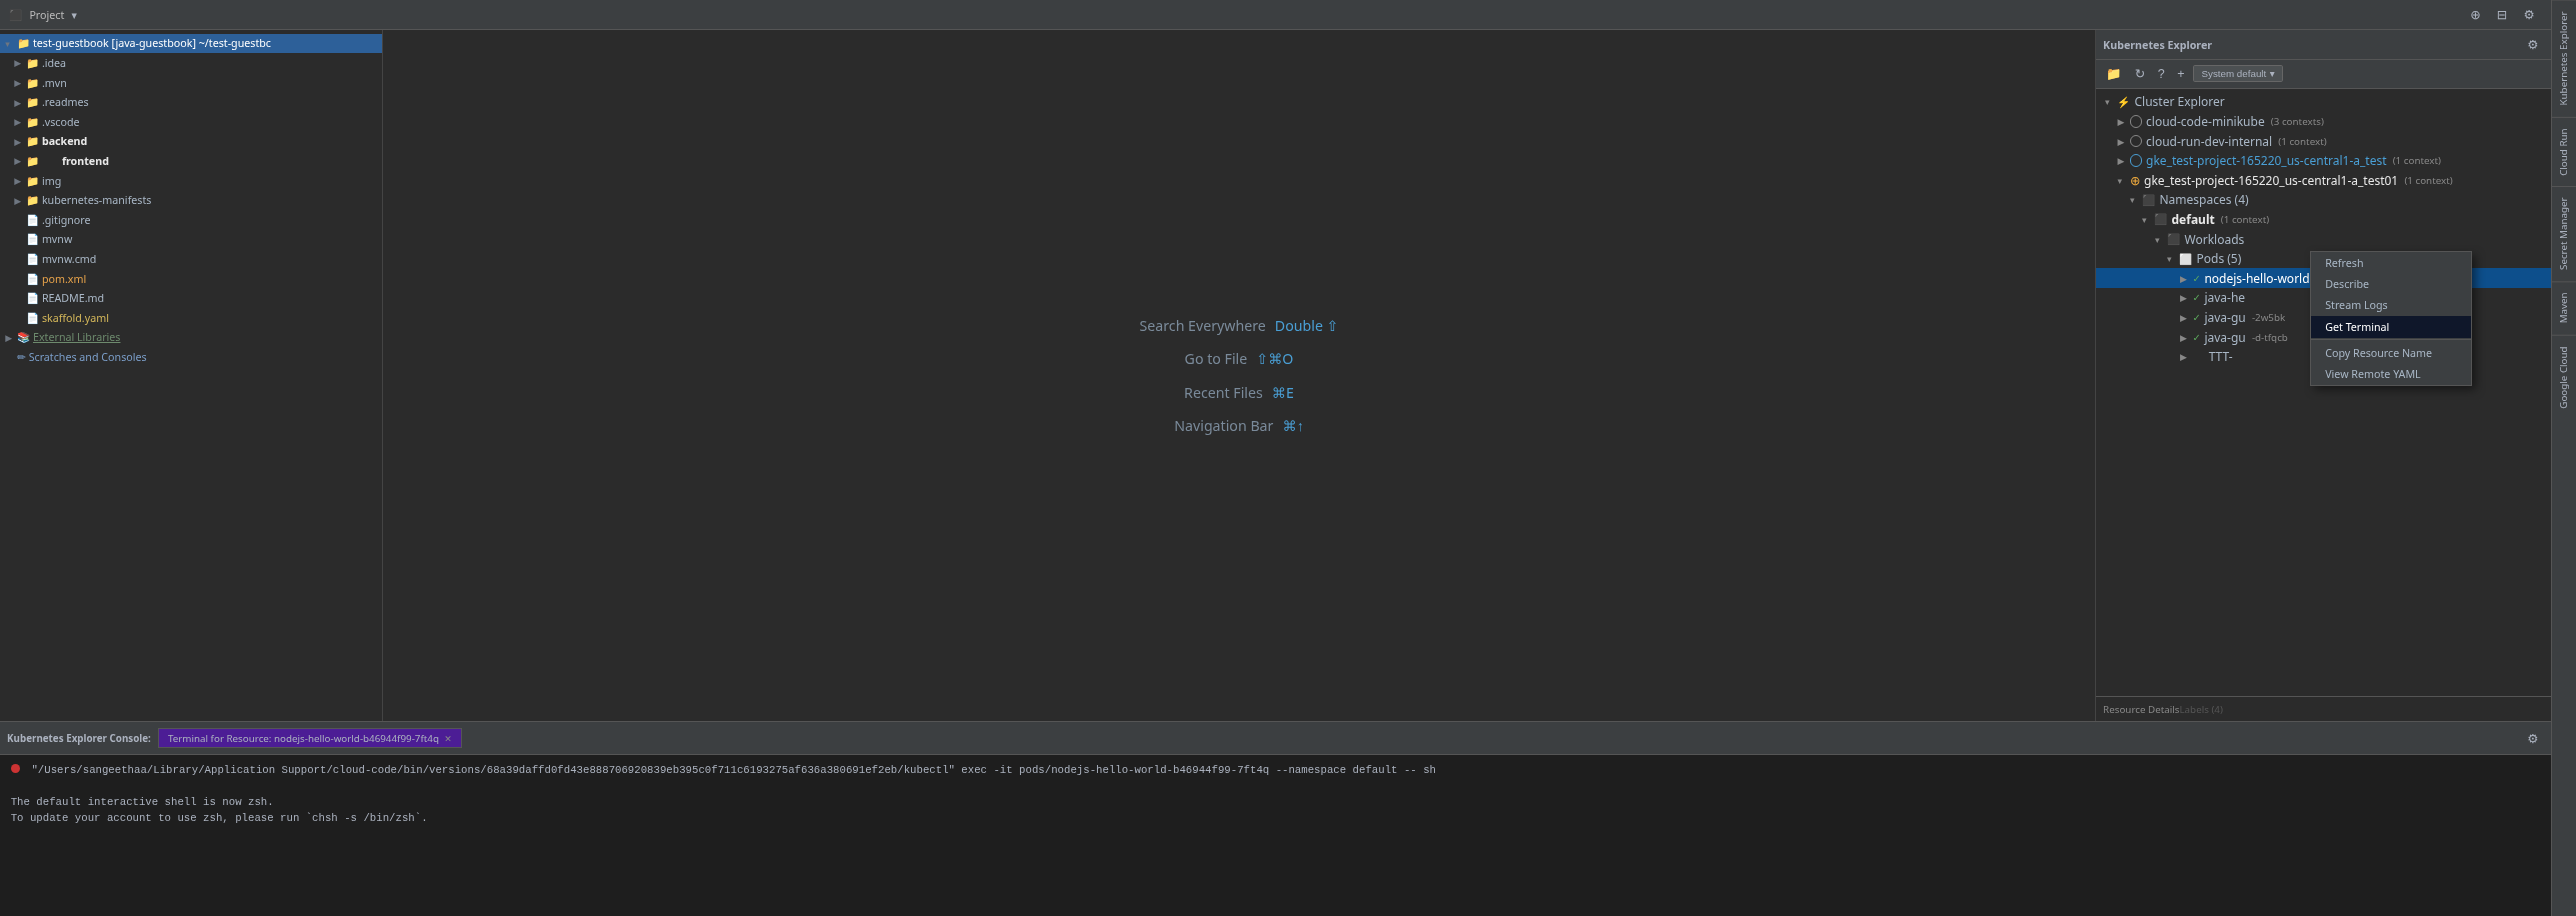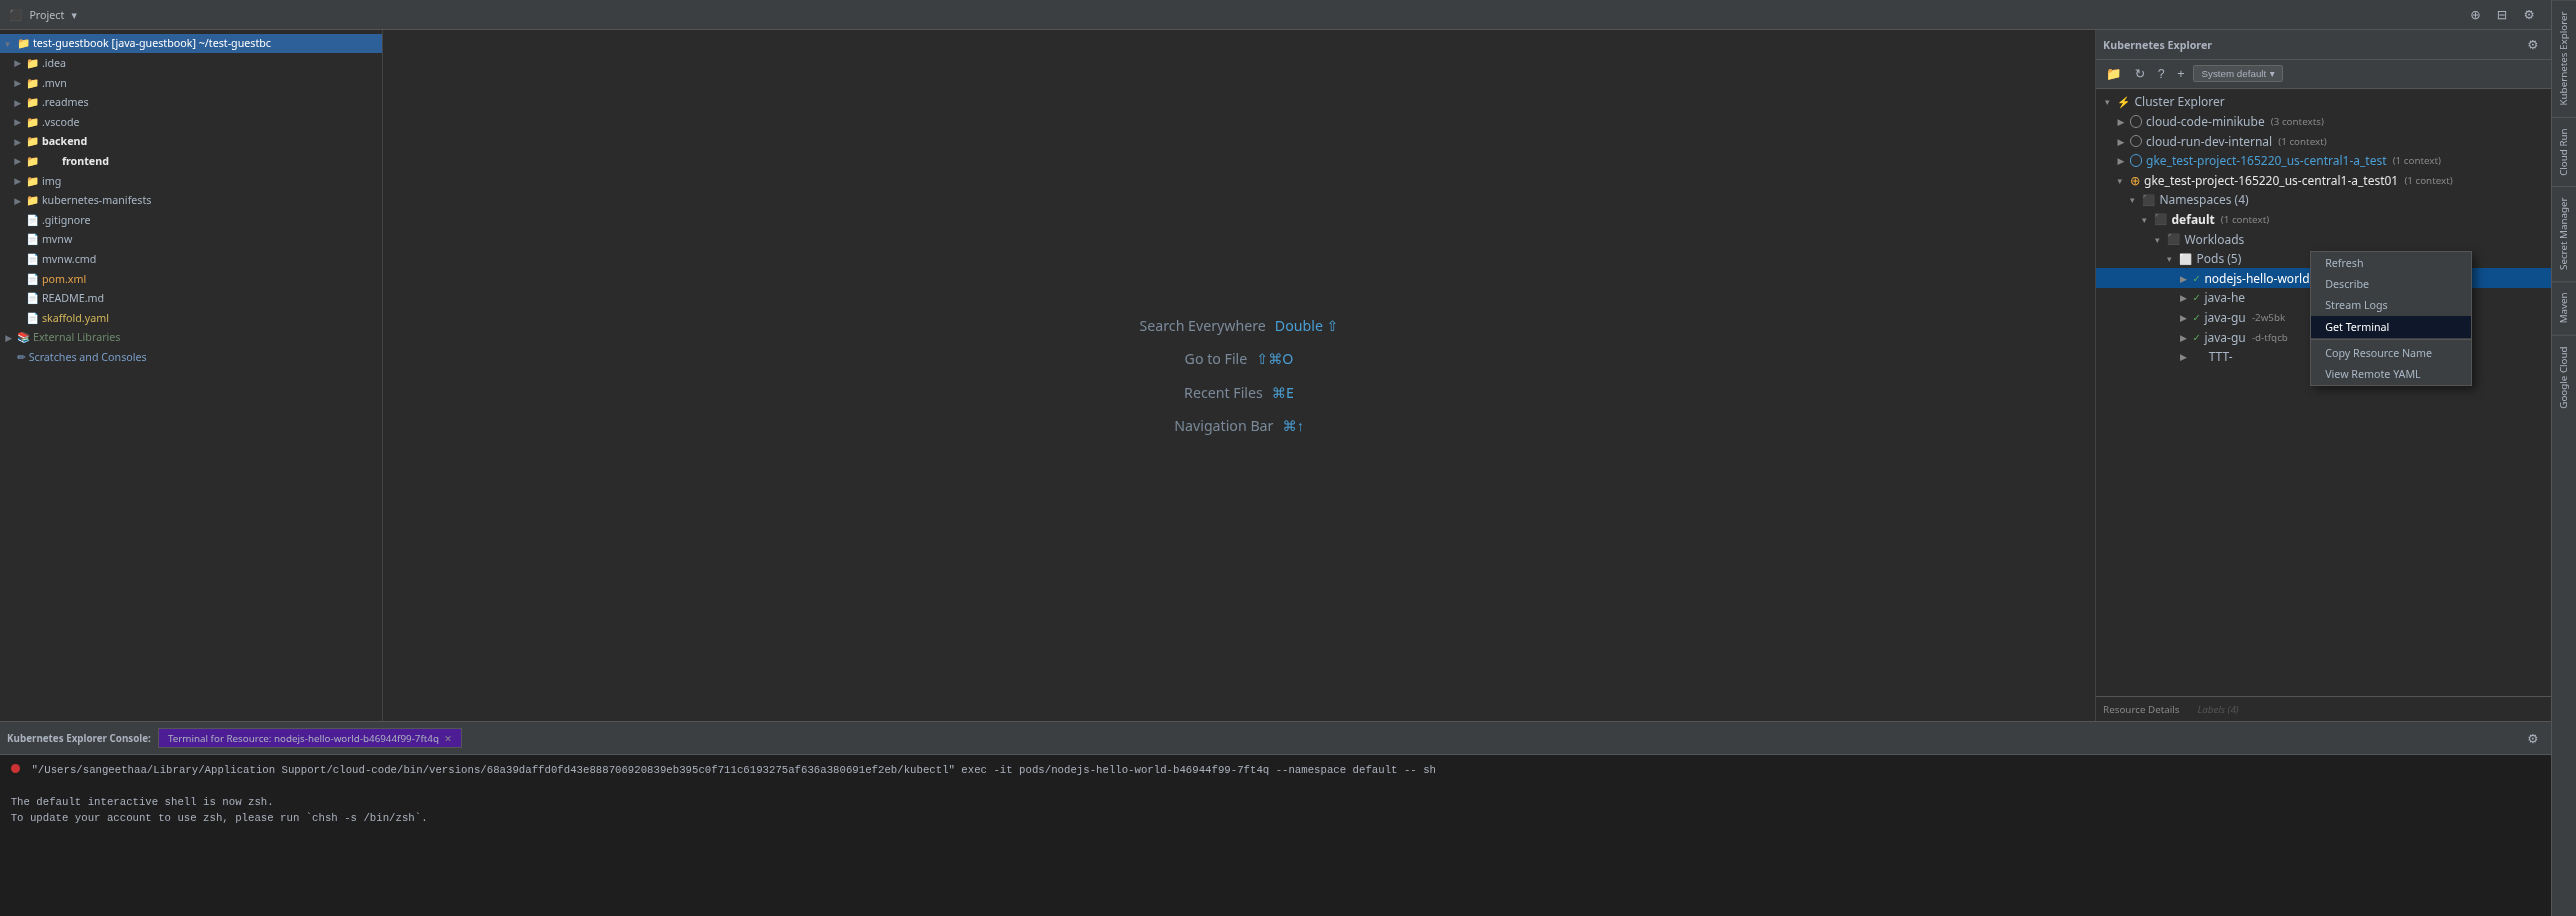--- a/index.html
+++ b/index.html
@@ -440,21 +440,21 @@
         <span class="label">README.md</span>
       </div>
       <div class="tree-item indent-1">
         <span class="arrow">&nbsp;</span>
         <span style="color:#d4b75a;">📄</span>
         <span class="label" style="color:#d4b75a;">skaffold.yaml</span>
       </div>
       <div class="tree-item">
         <span class="arrow">▶</span>
         <span style="color:#6d8a6d;">📚</span>
-        <span class="label" style="color:#6d8a6d;">External Libraries</span>
+        <span class="label" style="color:#6d8a6d;text-decoration:underline;">External Libraries</span>
       </div>
       <div class="tree-item">
         <span class="arrow">&nbsp;</span>
         <span style="color:#7b9ec9;">✏</span>
         <span class="label" style="color:#7b9ec9;">Scratches and Consoles</span>
       </div>
     </div>
   </div>
 
   <div class="center-area">
@@ -608,21 +608,21 @@
       <div class="context-menu-item">
         <span>Copy Resource Name</span>
       </div>
       <div class="context-menu-item">
         <span>View Remote YAML</span>
       </div>
     </div>
 
     <div class="resource-details">
       <span>Resource Details</span>
-      <span style="margin-left:18px;color:#555;font-style:italic;">Labels (4)</span>
+      <span style="margin-left:0;color:#555;">Labels (4)</span>
     </div>
   </div>
 
   <div class="side-tabs">
     <div class="side-tab">Kubernetes Explorer</div>
     <div class="side-tab">Cloud Run</div>
     <div class="side-tab">Secret Manager</div>
     <div class="side-tab">Maven</div>
     <div class="side-tab">Google Cloud</div>
   </div>

